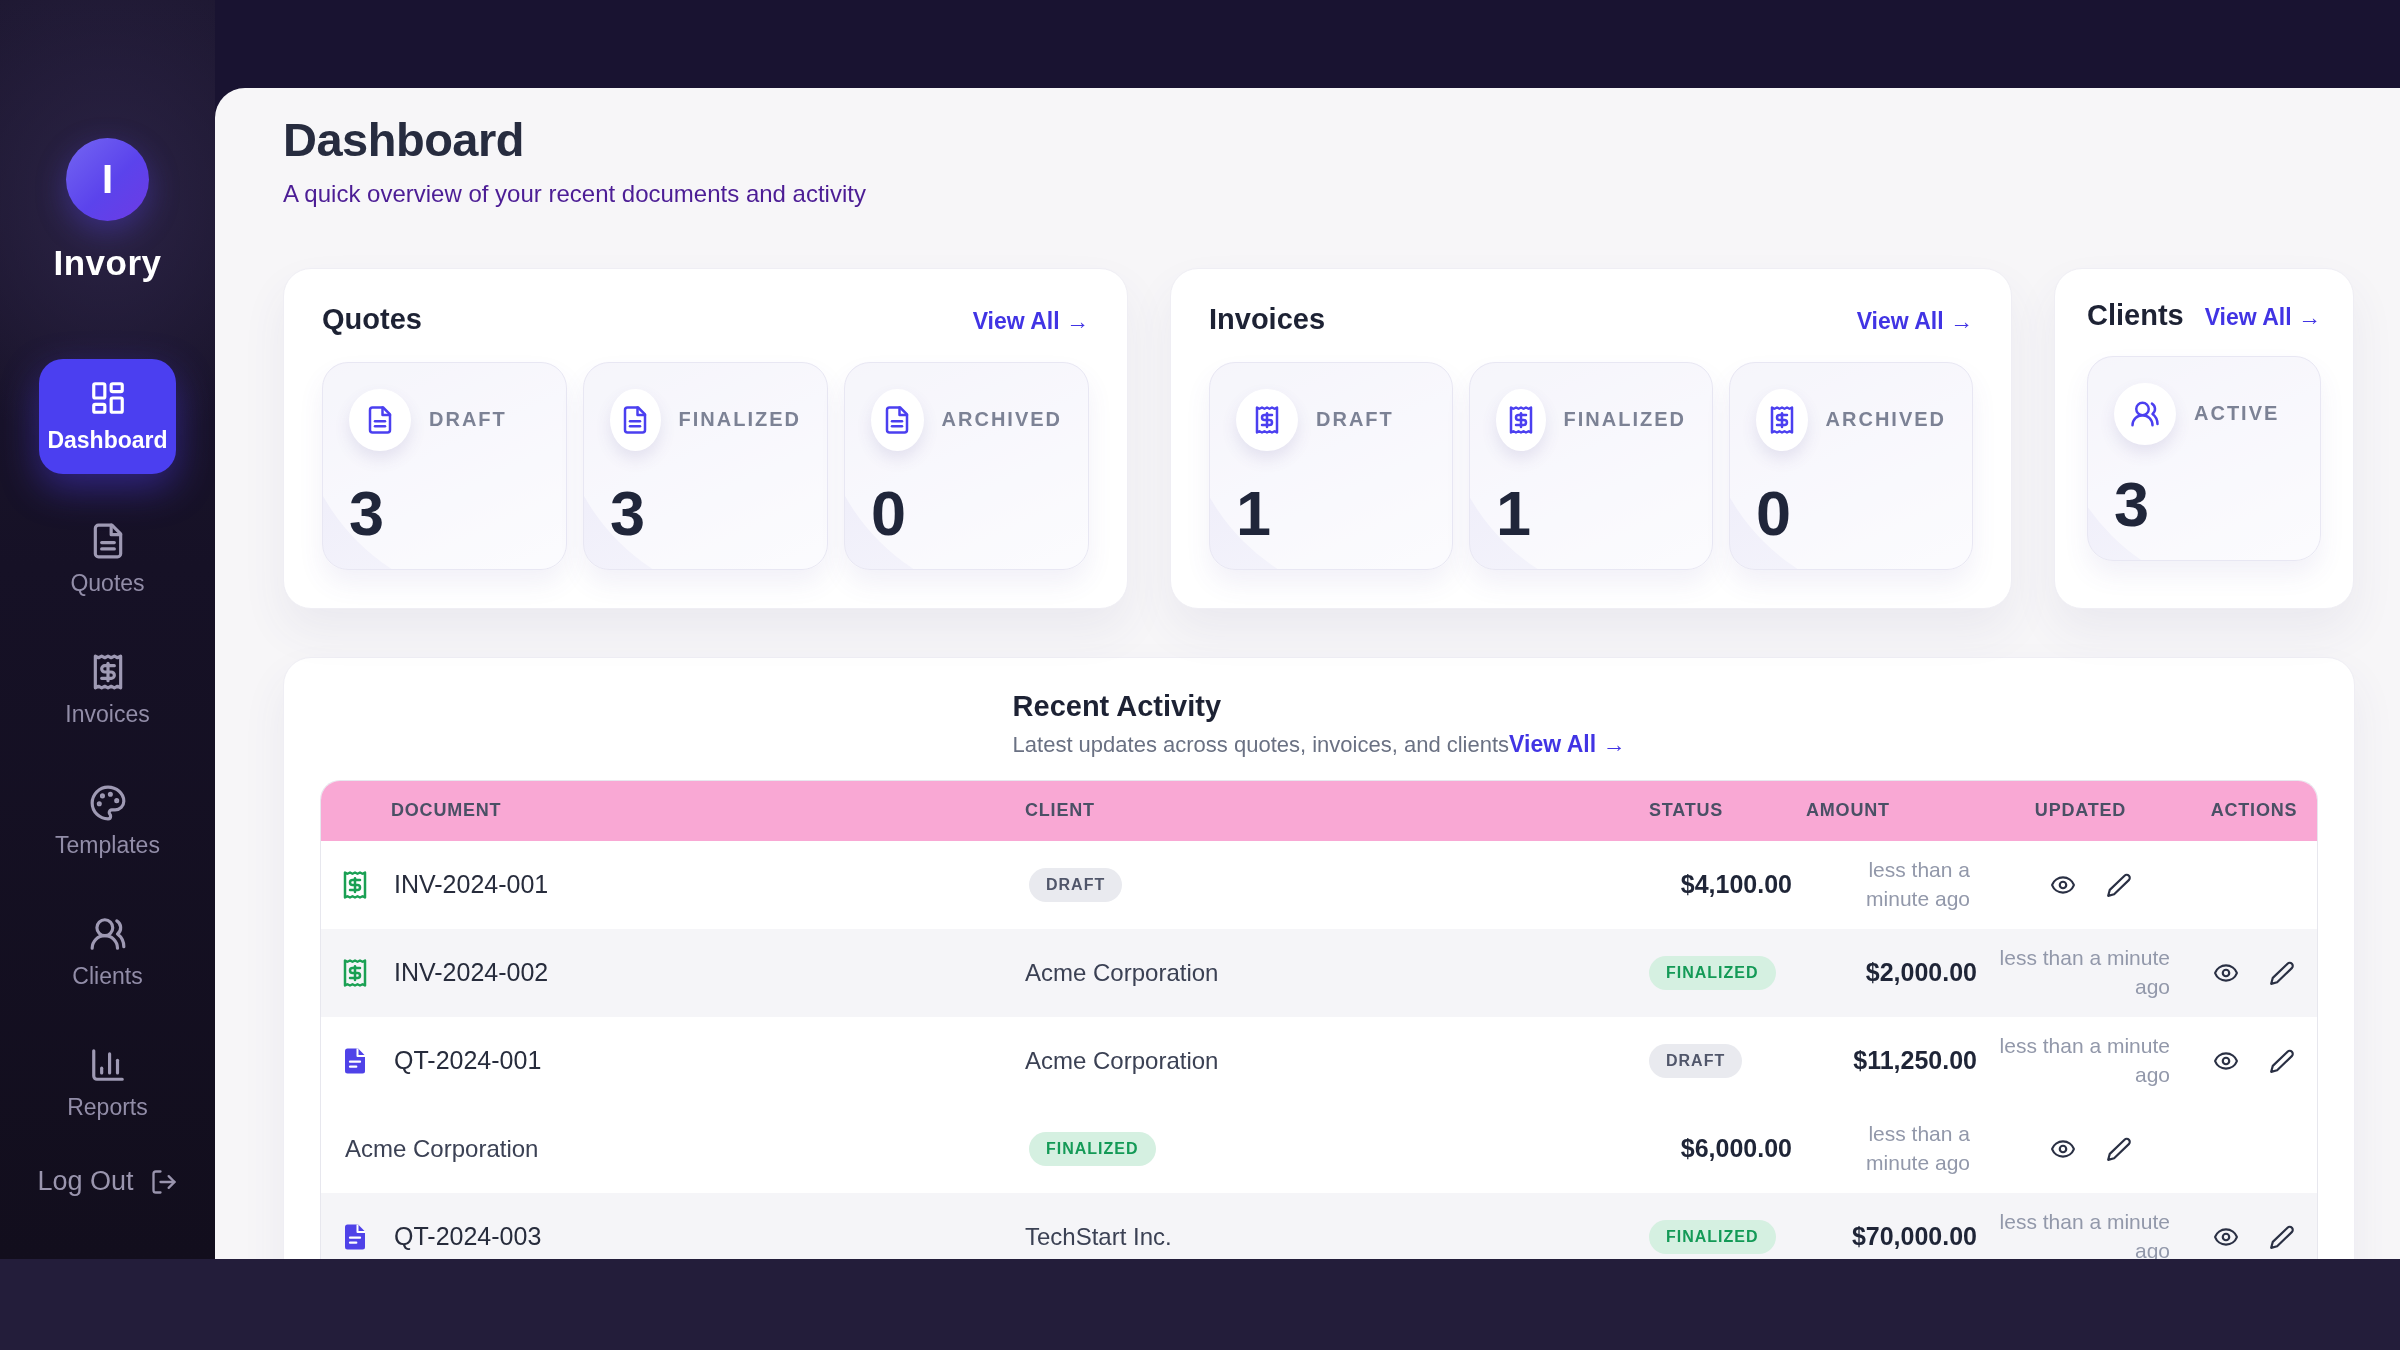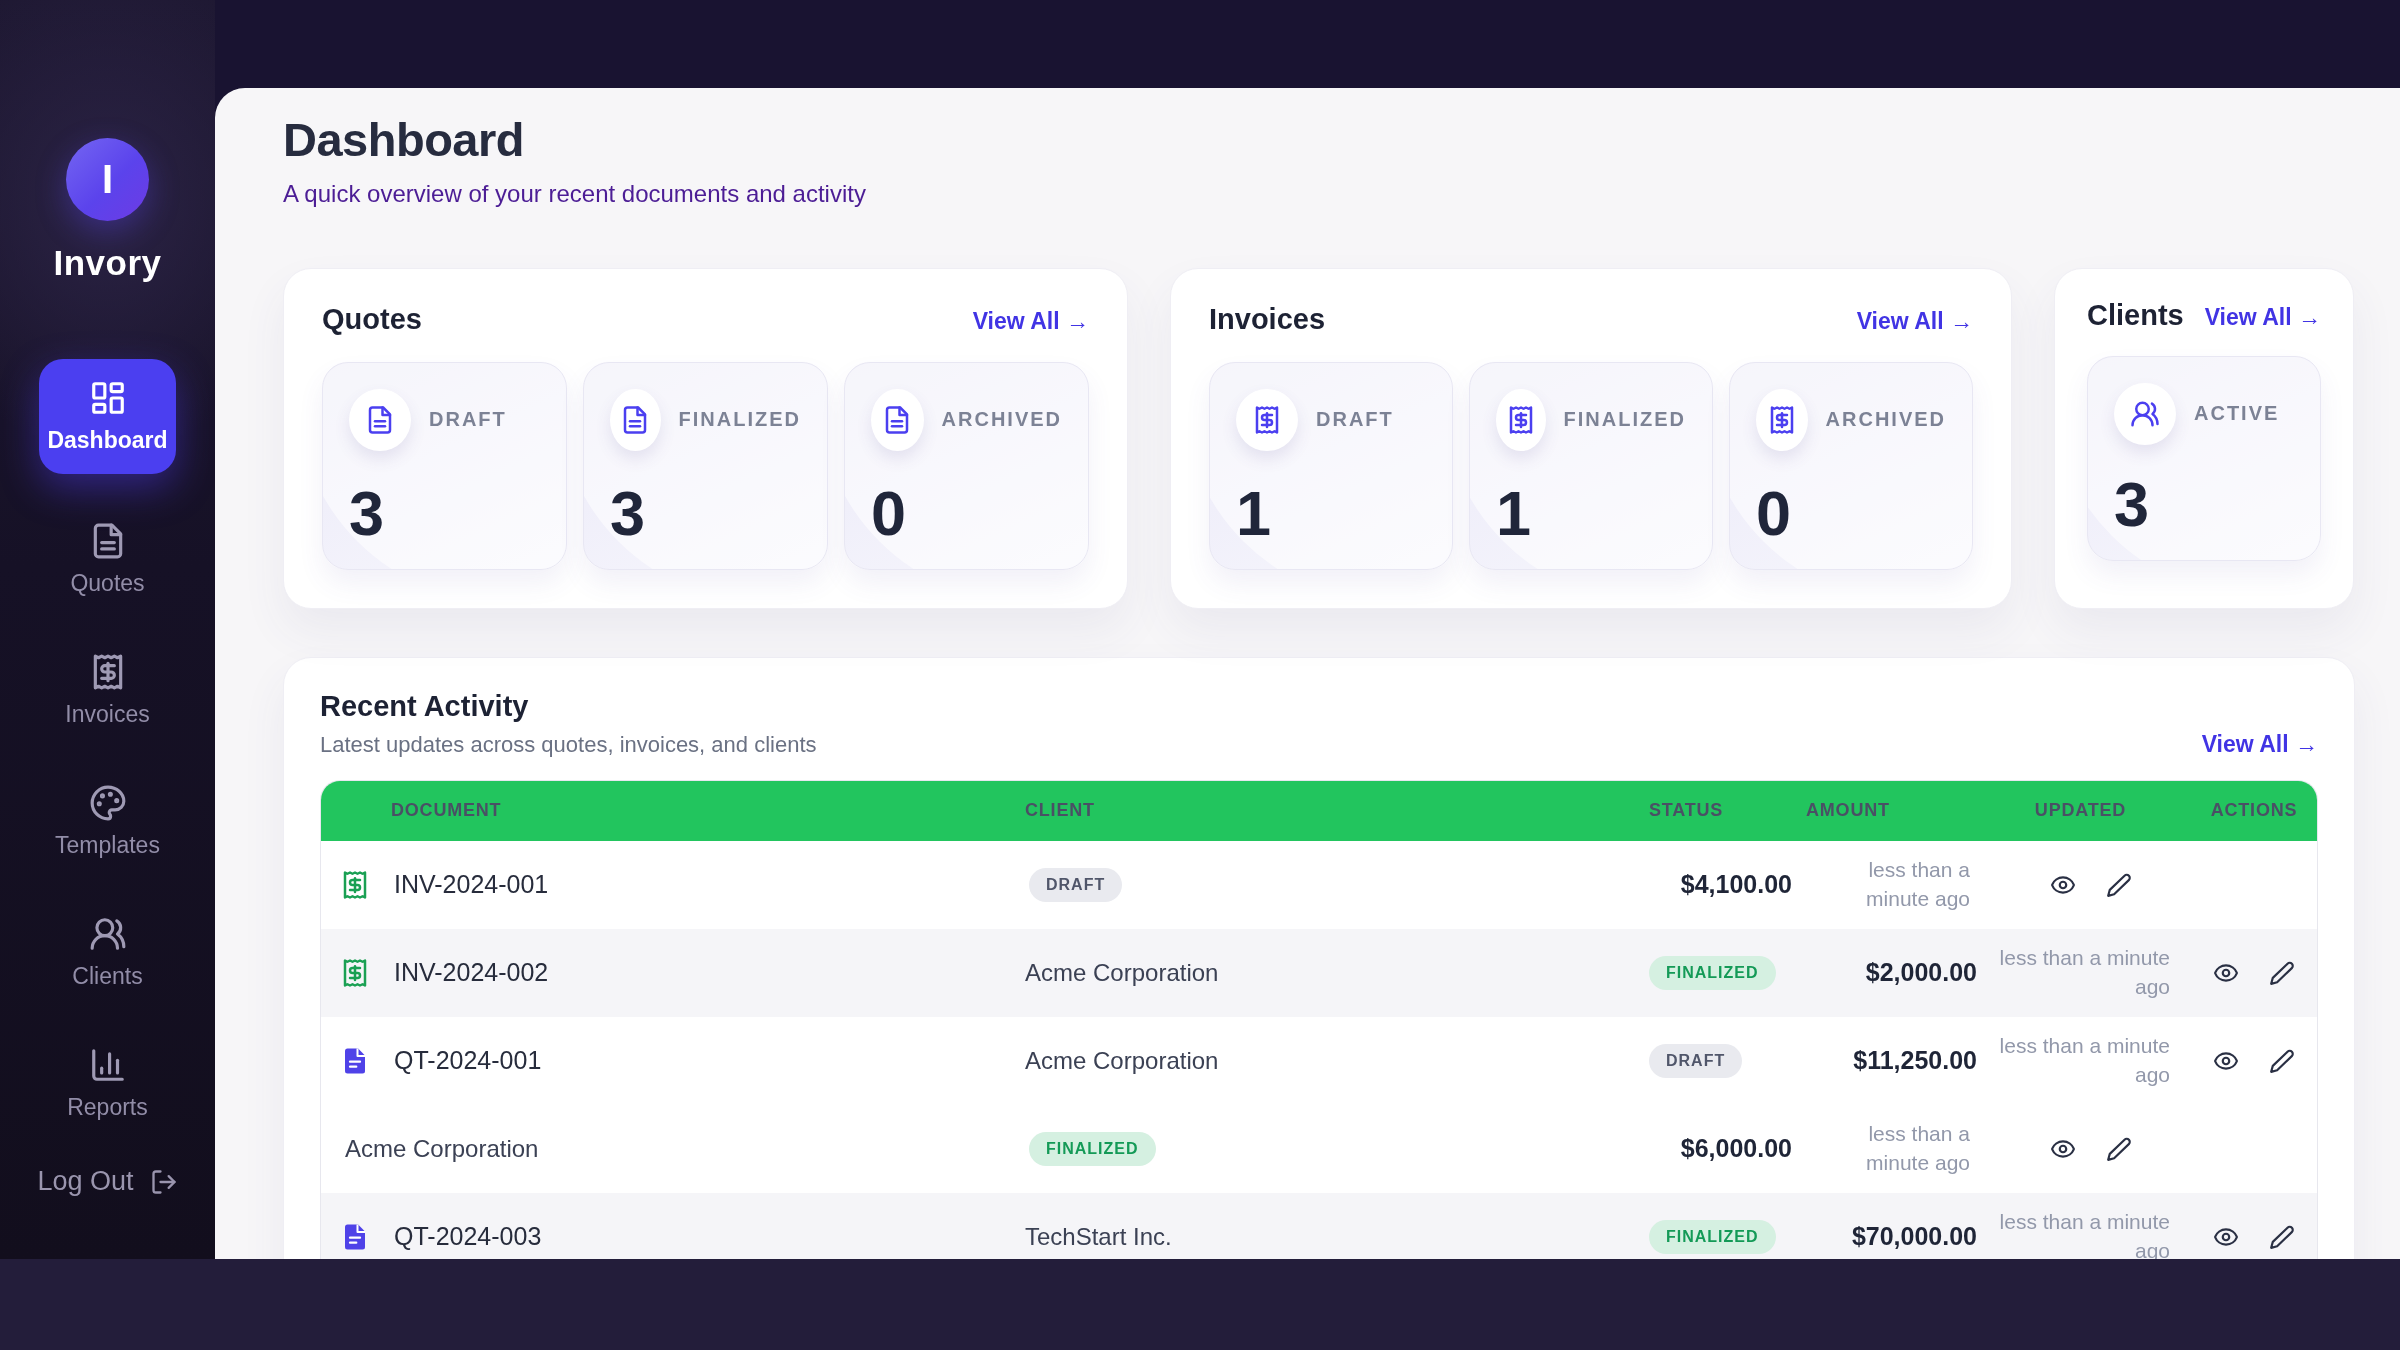--- a/index.html
+++ b/index.html
@@ -55,26 +55,26 @@
   .tile-ic{width:62px;height:62px;border-radius:50%;background:#fff;display:flex;align-items:center;justify-content:center;
     box-shadow:0 8px 16px rgba(80,70,150,.12);color:#4b3ff0;}
   .tile-ic svg{width:30px;height:30px;}
   .tile-label{font-size:20px;font-weight:700;letter-spacing:2px;color:#7c8295;}
   .tile-num{margin-top:auto;font-size:63px;font-weight:800;color:#20263a;line-height:1;position:relative;z-index:1;}
   .card.clients .tiles{margin-top:24px;}
   .card.clients .tile{height:205px;}
 
   
   .activity{margin-top:48px;padding:32px 36px 40px;border-radius:28px;}
-  .act-head{display:flex;justify-content:space-between;align-items:flex-end;}
+  .act-head{display:flex;justify-content:center;align-items:flex-end;}
   .act-title{font-size:29px;font-weight:800;color:#1d2234;}
   .act-sub{margin-top:9px;font-size:22px;color:#6a7183;}
   .table{margin-top:22px;border:1px solid #e7e7ee;border-bottom:none;border-radius:20px 20px 0 0;overflow:hidden;}
   .thead,.trow{display:grid;grid-template-columns:680px 620px 185px 185px 200px 1fr;align-items:center;}
-  .thead{height:60px;background:#22c55e;}
+  .thead{height:60px;background:#f9a8d4;}
   .th{font-size:18px;font-weight:700;color:#4a5065;letter-spacing:.8px;text-transform:uppercase;}
   .th.doc{padding-left:70px;} .th.client{padding-left:24px;} .th.status{padding-left:28px;}
   .th.amount{text-align:left;padding-right:14px;} .th.updated{text-align:center;padding-right:21px;}
   .th.actions{text-align:center;}
   .trow{height:88px;background:#fff;}
   .trow:nth-child(3n+2){background:#f5f5f8;}
   .cell-doc{display:flex;align-items:center;gap:24px;padding-left:19px;}
   .cell-doc svg{width:30px;height:30px;flex:0 0 auto;}
   .doc-id{font-size:25px;font-weight:400;color:#272c3c;}
   .cell-client{font-size:24px;color:#3b4154;padding-left:24px;}

